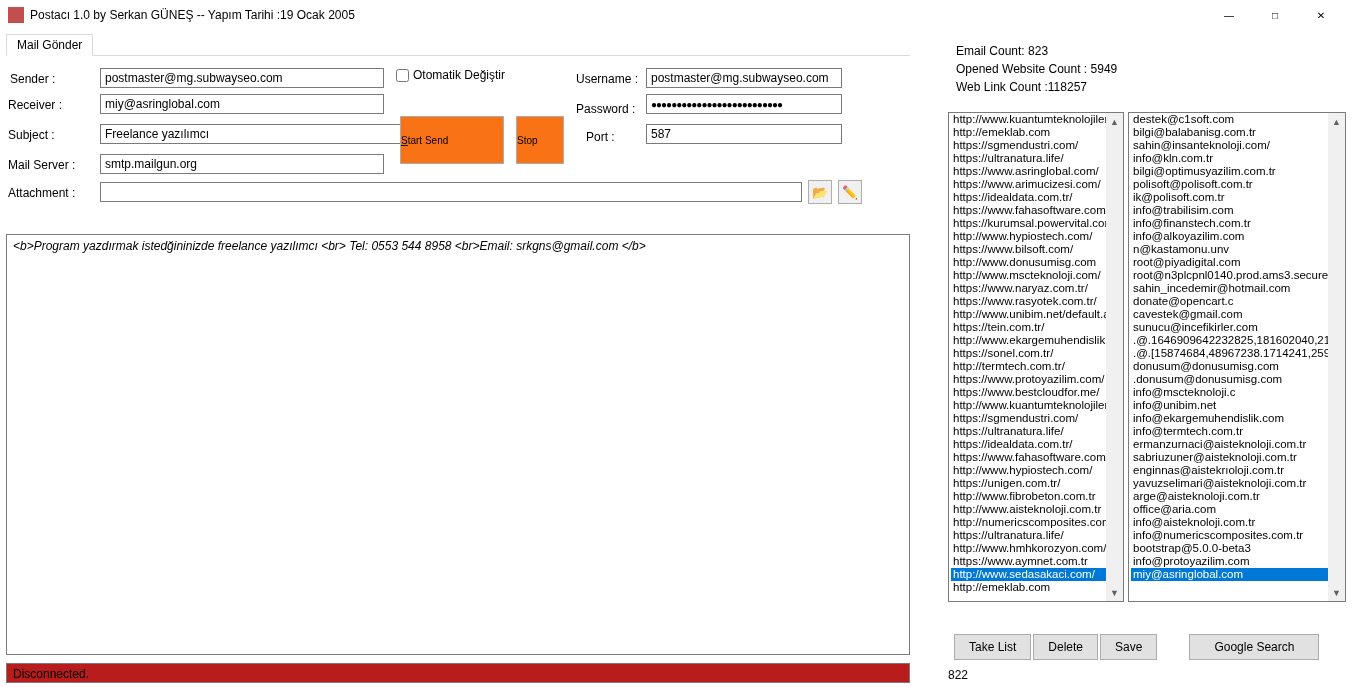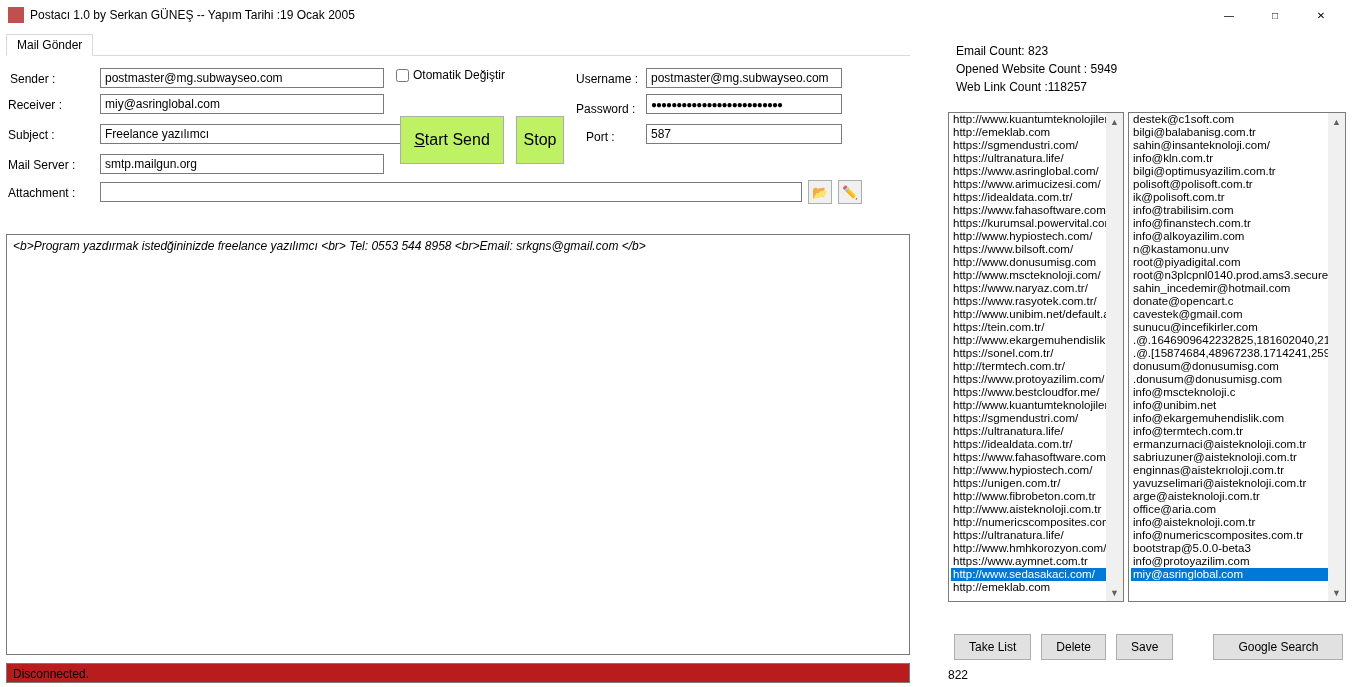--- a/index.html
+++ b/index.html
@@ -67,24 +67,24 @@
     position: absolute;
     border: 1px solid #7a7a7a;
     font-size: 12px;
     padding: 2px 4px;
     background: #fff;
   }
   .chk { position: absolute; display: flex; align-items: center; gap: 4px; }
   .chk input { width: 13px; height: 13px; }
   .btn {
     position: absolute;
-    background: #bef264;
+    background: #f97316;
     border: 1px solid #adadad;
-    font-size: 16px;
-    display: flex; align-items: center; justify-content: center;
+    font-size: 10px;
+    display: flex; align-items: center; justify-content: flex-start;
   }
   .iconbtn {
     position: absolute;
     width: 24px; height: 24px;
     border: 1px solid #adadad;
     background: #f0f0f0;
     display: flex; align-items: center; justify-content: center;
     font-size: 13px;
   }
 
@@ -161,21 +161,21 @@
     padding: 2px 4px;
     font-size: 12px;
     background: #fff;
   }
 
   .btn-row {
     position: absolute;
     top: 600px; left: 0; right: 0;
     height: 26px;
     display: flex;
-    gap: 10px;
+    gap: 2px;
     padding-left: 6px;
   }
   .btn2 {
     background: #e1e1e1;
     border: 1px solid #adadad;
     font-size: 12px;
     padding: 4px 14px;
     display:flex;align-items:center;
   }
   .google-btn { margin-left: 30px; padding: 4px 24px; }

